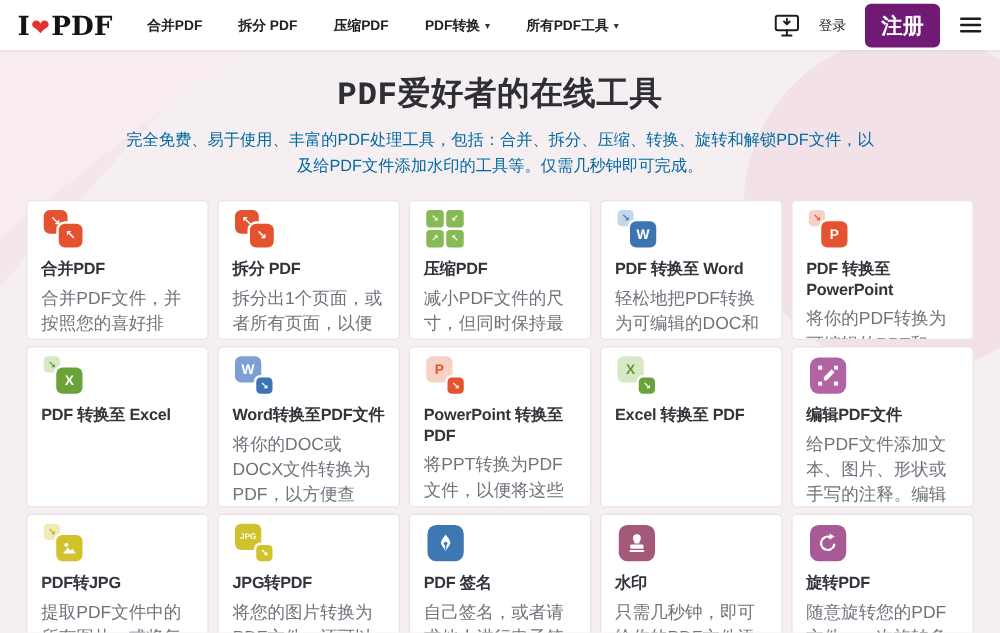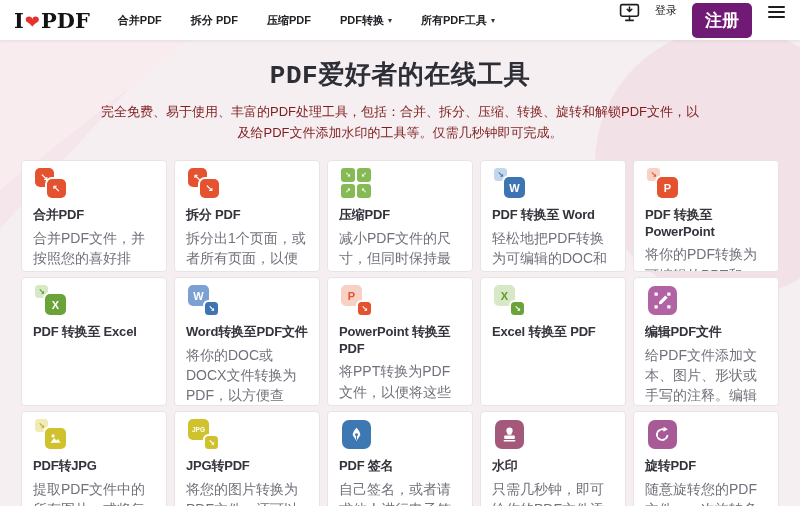--- a/index.html
+++ b/index.html
@@ -14,31 +14,31 @@
     display:flex; align-items:center; padding:0 14px;
     box-shadow:0 1px 3px rgba(90,70,80,.10);
   }
   .logo { display:flex; align-items:baseline; font-family:"DejaVu Serif",serif;
     font-weight:bold; font-size:21px; color:#141417; cursor:pointer; }
   .logo .heart { font-family:"DejaVu Sans",sans-serif; color:#e5322d; font-size:18px; margin:0 1px; }
   .nav { display:flex; gap:29px; margin-left:28px; align-items:center; }
   .nav a { text-decoration:none; color:#212126; font-size:11px; font-weight:bold;
     display:flex; align-items:center; gap:4px; cursor:pointer; }
   .nav .chev { font-size:8px; color:#33333b; }
-  .actions { margin-left:auto; display:flex; align-items:flex-start; gap:15px; }
+  .actions { margin-left:auto; display:flex; align-items:center; gap:15px; }
   .dl-icon { display:flex; cursor:pointer; }
   .login { font-size:11px; color:#212126; cursor:pointer; }
   .register { background:#701a75; color:#fff; font-size:17px; font-weight:bold;
     padding:6px 13px; border-radius:5px; border:none; cursor:pointer; }
   .burger { display:flex; flex-direction:column; gap:3px; cursor:pointer; padding:3px 1px; }
   .burger i { display:block; width:17px; height:2.2px; background:#1d1d21; border-radius:1px; }
   
   .hero { position:relative; z-index:1; text-align:center; padding-top:17px; }
   .hero h1 { font-size:26px; font-weight:bold; color:#2e2e36; letter-spacing:.5px;font-family:Liberation Mono, monospace; }
-  .hero p { width:606px; margin:9px auto 0; font-size:13px; line-height:1.62; color:#7f1d1d; }
+  .hero p { width:606px; margin:9px auto 0; font-size:13px; line-height:1.62; color:#0369a1; }
   
   .bg-circle { position:absolute; z-index:0; right:-65px; top:28px; width:270px; height:270px;
     border-radius:50%; background:#f2e2e8; }
   .bg-wedge { position:absolute; z-index:0; left:0; top:40px; width:300px; height:230px;
     background:#f4e6eb; clip-path:polygon(0 0,58% 0,0 82%); }
   .bg-wedge2 { position:absolute; z-index:0; left:0; top:40px; width:190px; height:150px;
     background:#f8ecef; clip-path:polygon(0 0,100% 0,0 100%); }
   
   .grid { position:relative; z-index:2; margin:17px 21px 0;
     display:grid; grid-template-columns:repeat(5,1fr);

